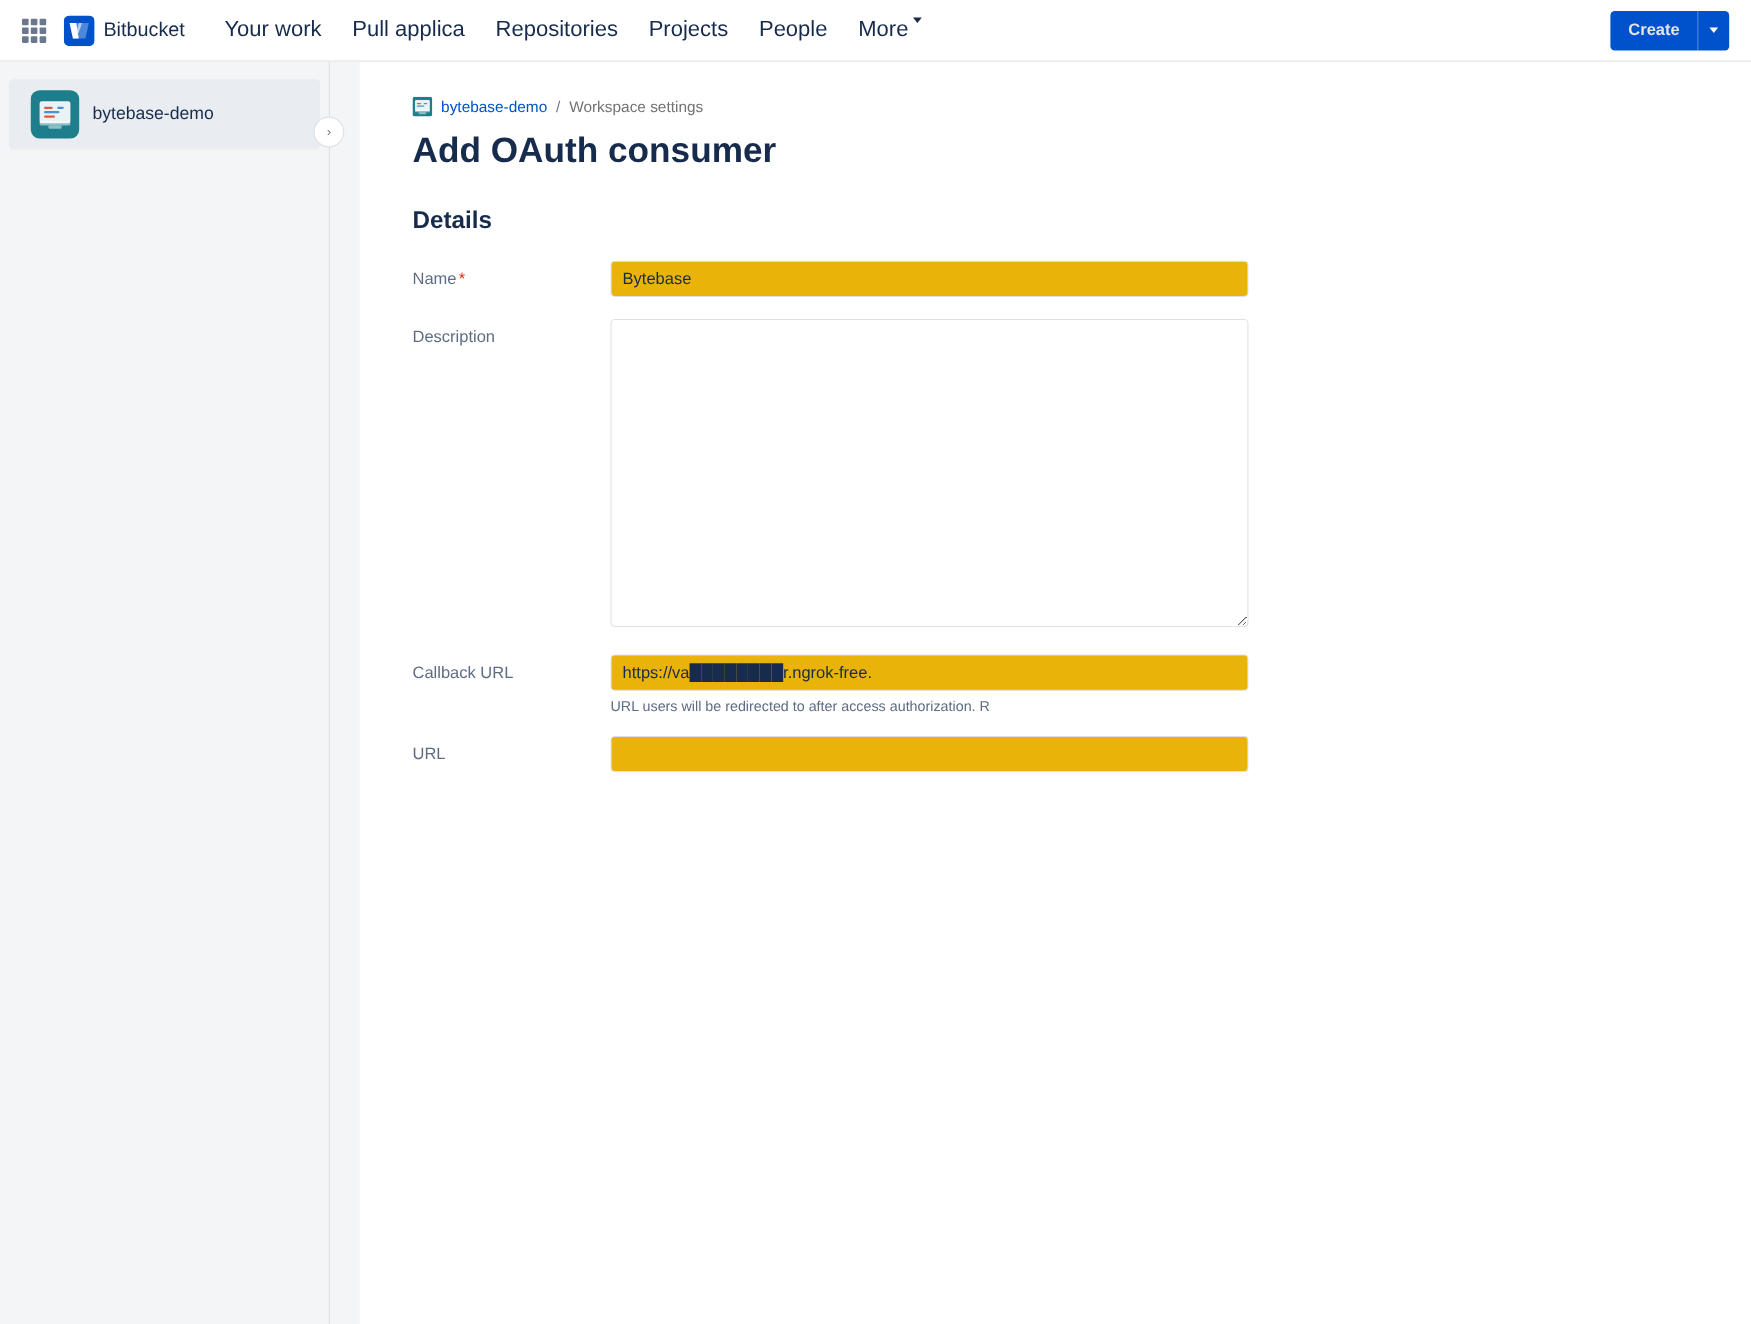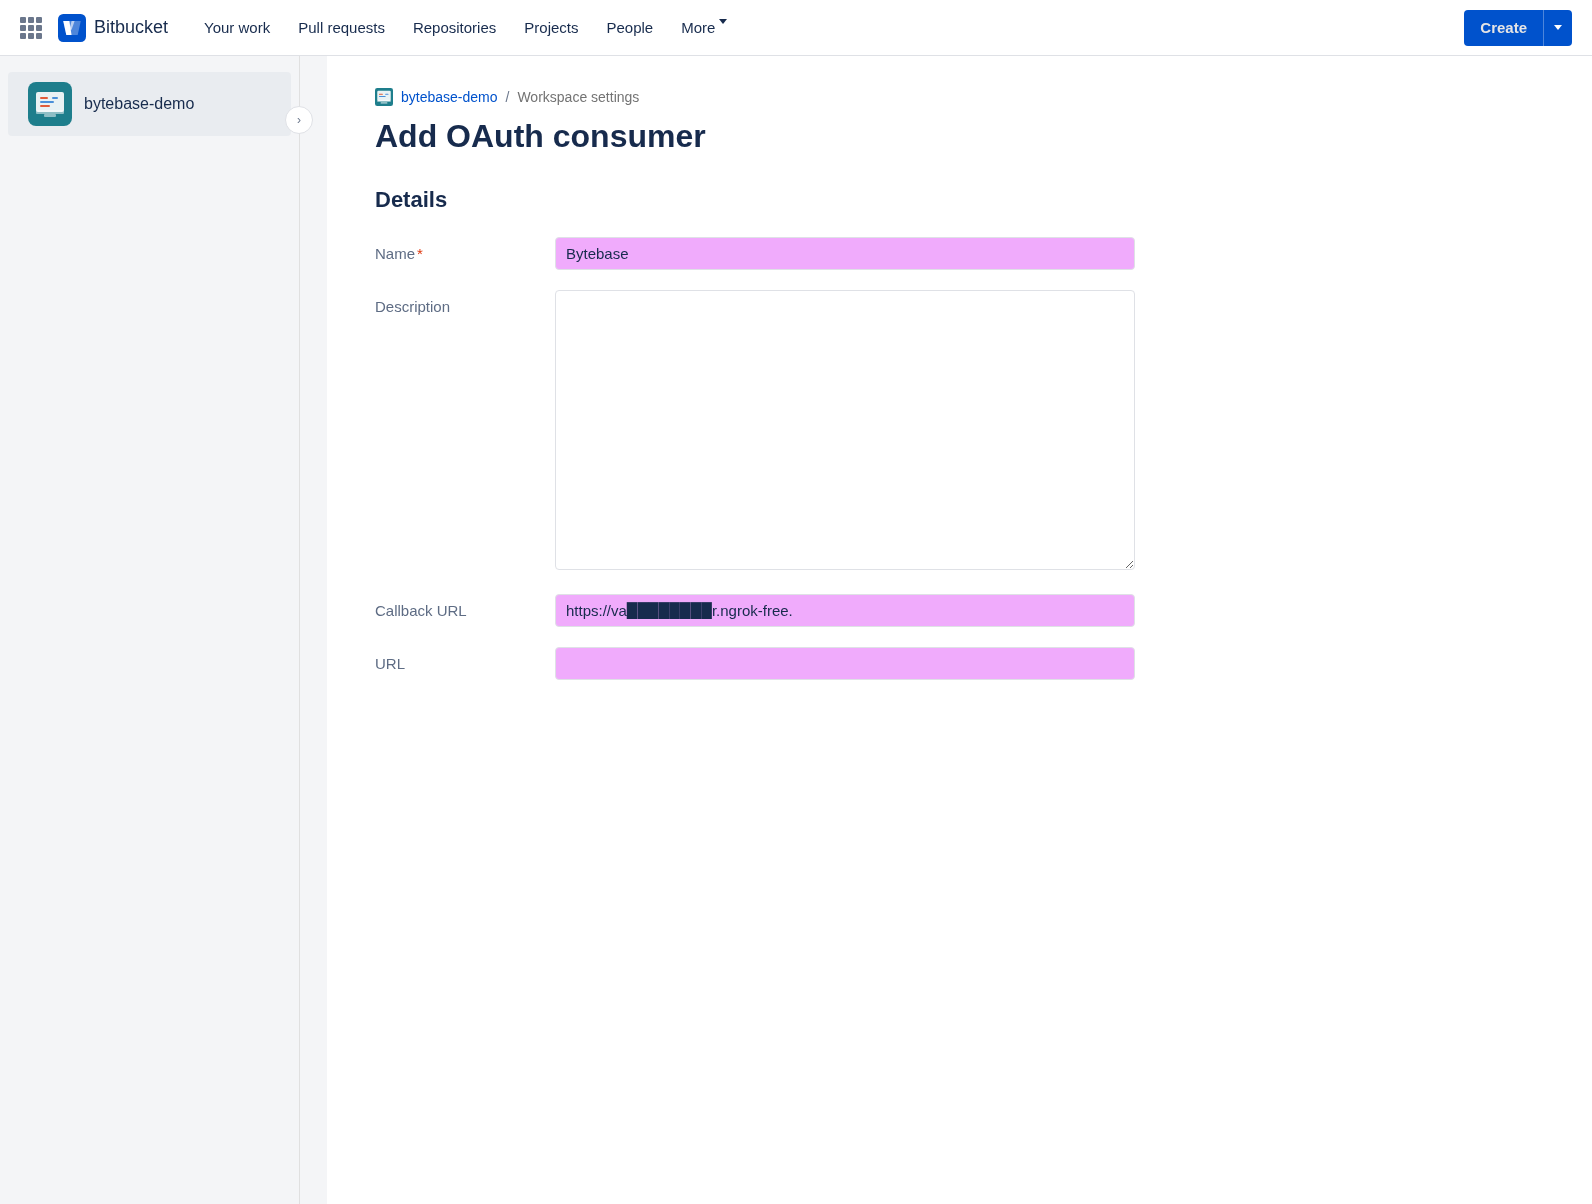--- a/index.html
+++ b/index.html
@@ -34,21 +34,21 @@
       align-items: center;
     }
     .navbar-links {
       display: flex;
       align-items: center;
       gap: 4px;
       flex: 1;
     }
     .navbar-link {
       padding: 8px 12px;
-      font-size: 15px;
+      font-size: 20px;
       color: #172b4d;
       text-decoration: none;
       border-radius: 4px;
       cursor: pointer;
       white-space: nowrap;
     }
     .navbar-link-with-arrow {
       display: flex;
       align-items: flex-start;
       gap: 4px;
@@ -209,21 +209,21 @@
     .form-field {
       flex: 1;
     }
     .form-input {
       width: 100%;
       padding: 7px 10px;
       font-size: 15px;
       border: 1px solid #dfe1e6;
       border-radius: 4px;
       color: #172b4d;
-      background: #f0abfc;
+      background: #eab308;
       outline: none;
     }
     .form-textarea {
       width: 100%;
       min-height: 280px;
       padding: 7px 10px;
       font-size: 15px;
       border: 1px solid #dfe1e6;
       border-radius: 4px;
       color: #172b4d;
@@ -287,21 +287,21 @@
     <svg class="bb-icon" viewBox="0 0 32 32" fill="none" xmlns="http://www.w3.org/2000/svg">
       <rect width="32" height="32" rx="6" fill="#0052CC"></rect>
       <path d="M6 8h20l-3.5 16H9.5L6 8z" fill="white" opacity="0.3"></path>
       <path d="M6 8l3.5 16h6L13 8H6z" fill="white"></path>
       <path d="M19 8l-3.5 10H13l2.5-10H19z" fill="white" opacity="0.6"></path>
     </svg>
     <span>Bitbucket</span>
   </a>
   <div class="navbar-links">
     <a class="navbar-link">Your work</a>
-    <a class="navbar-link">Pull requests</a>
+    <a class="navbar-link">Pull applica</a>
     <a class="navbar-link">Repositories</a>
     <a class="navbar-link">Projects</a>
     <a class="navbar-link">People</a>
     <a class="navbar-link navbar-link-with-arrow">
       <span>More</span>
       <span class="chevron-down"></span>
     </a>
   </div>
   <button class="create-btn">
     <span class="create-btn-main">Create</span>
@@ -369,20 +369,21 @@
         <label class="form-label">Description</label>
         <div class="form-field">
           <textarea class="form-textarea" style=""></textarea>
         </div>
       </div>
 
       <div class="form-row">
         <label class="form-label">Callback URL</label>
         <div class="form-field">
           <input type="text" class="form-input" value="https://va████████r.ngrok-free." style="">
+          <p class="form-hint">URL users will be redirected to after access authorization. R</p>
         </div>
       </div>
 
       <div class="form-row">
         <label class="form-label">URL</label>
         <div class="form-field">
           <input type="text" class="form-input" value="" style="">
         </div>
       </div>
     </div>

